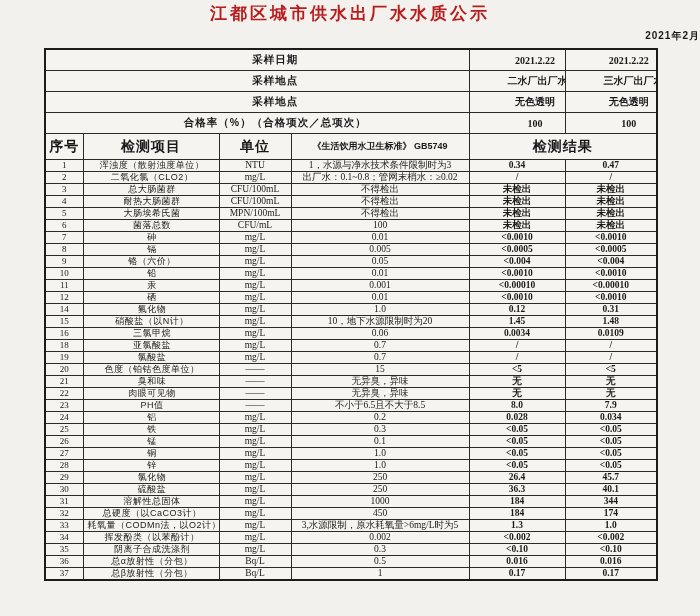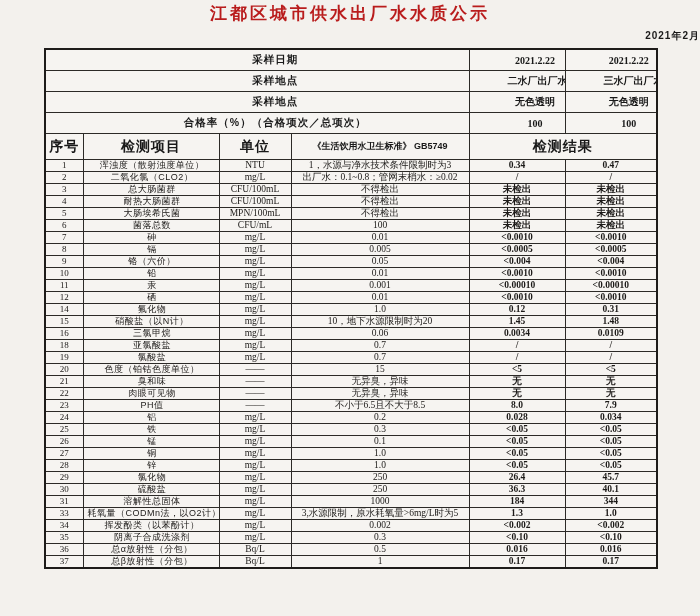--- a/index.html
+++ b/index.html
@@ -321,20 +321,28 @@
         </tr>
         <tr>
           <td class="num">31</td>
           <td class="item">溶解性总固体</td>
           <td class="unit">mg/L</td>
           <td class="limit">1000</td>
           <td class="res">184</td>
           <td class="res">344</td>
         </tr>
         <tr>
+          <td class="num">32</td>
+          <td class="item">总硬度（以CaCO3计）</td>
+          <td class="unit">mg/L</td>
+          <td class="limit">450</td>
+          <td class="res">184</td>
+          <td class="res">174</td>
+        </tr>
+        <tr>
           <td class="num">33</td>
           <td class="item">耗氧量（CODMn法，以O2计）</td>
           <td class="unit">mg/L</td>
           <td class="limit">3,水源限制，原水耗氧量&gt;6mg/L时为5</td>
           <td class="res">1.3</td>
           <td class="res">1.0</td>
         </tr>
         <tr>
           <td class="num">34</td>
           <td class="item">挥发酚类（以苯酚计）</td>

